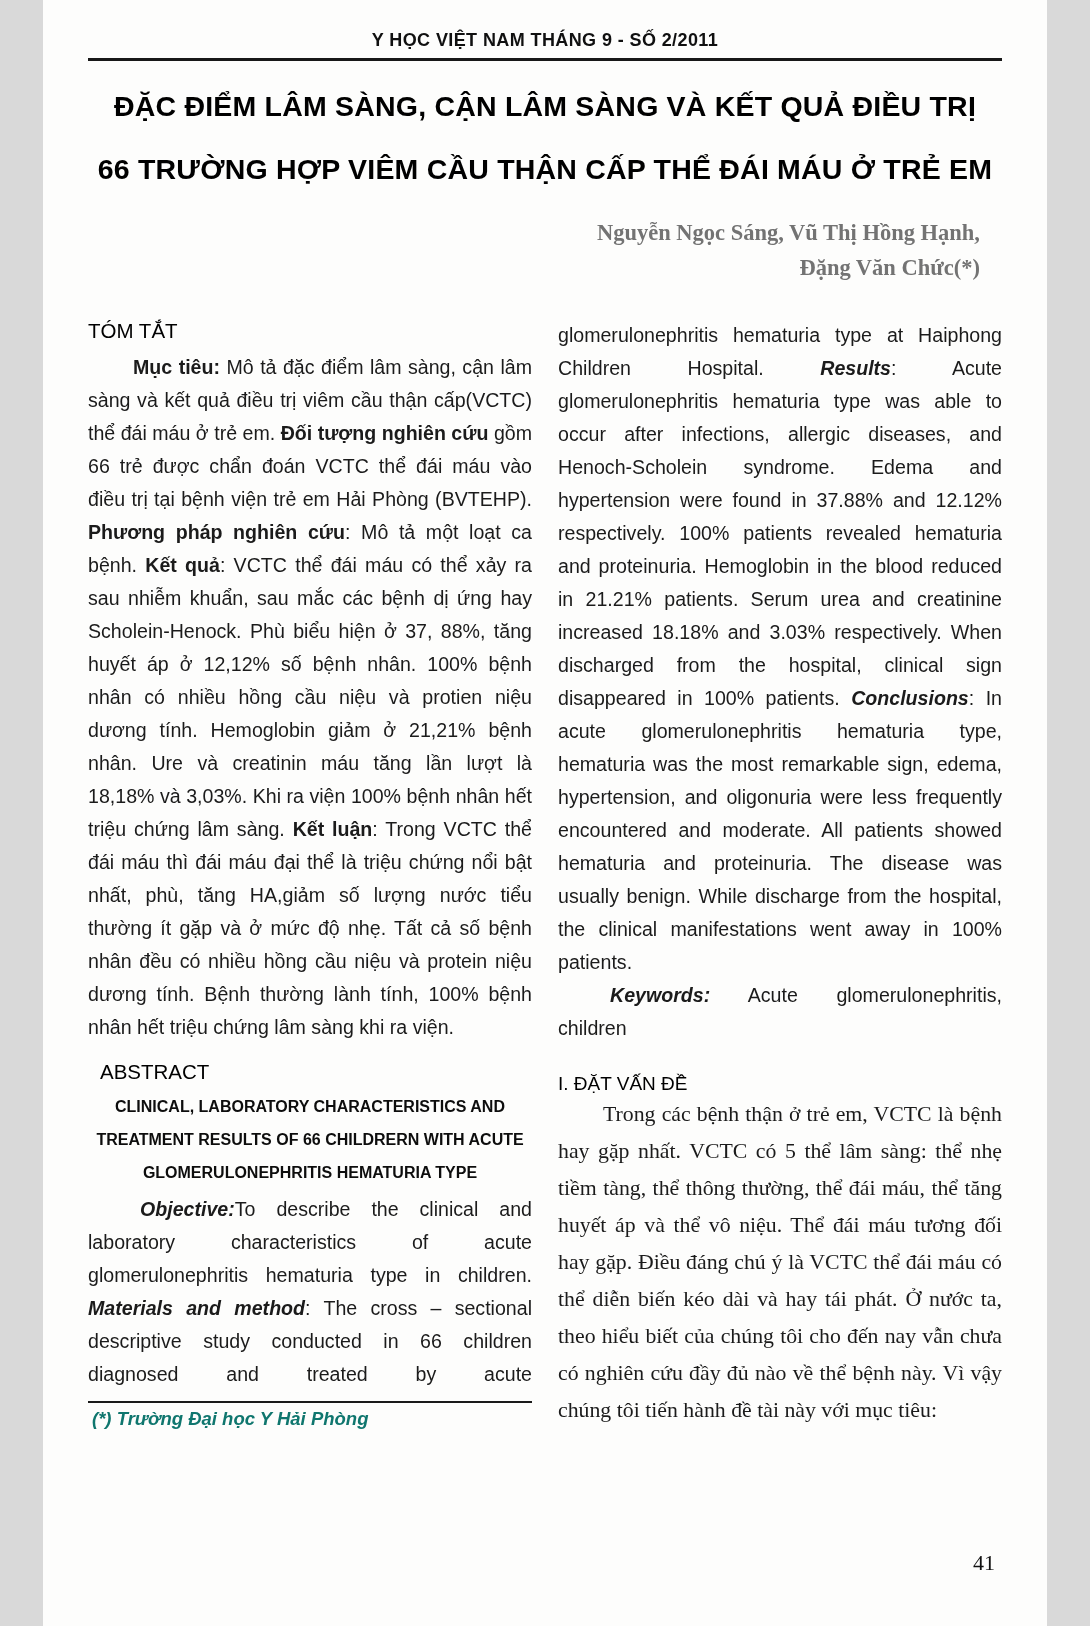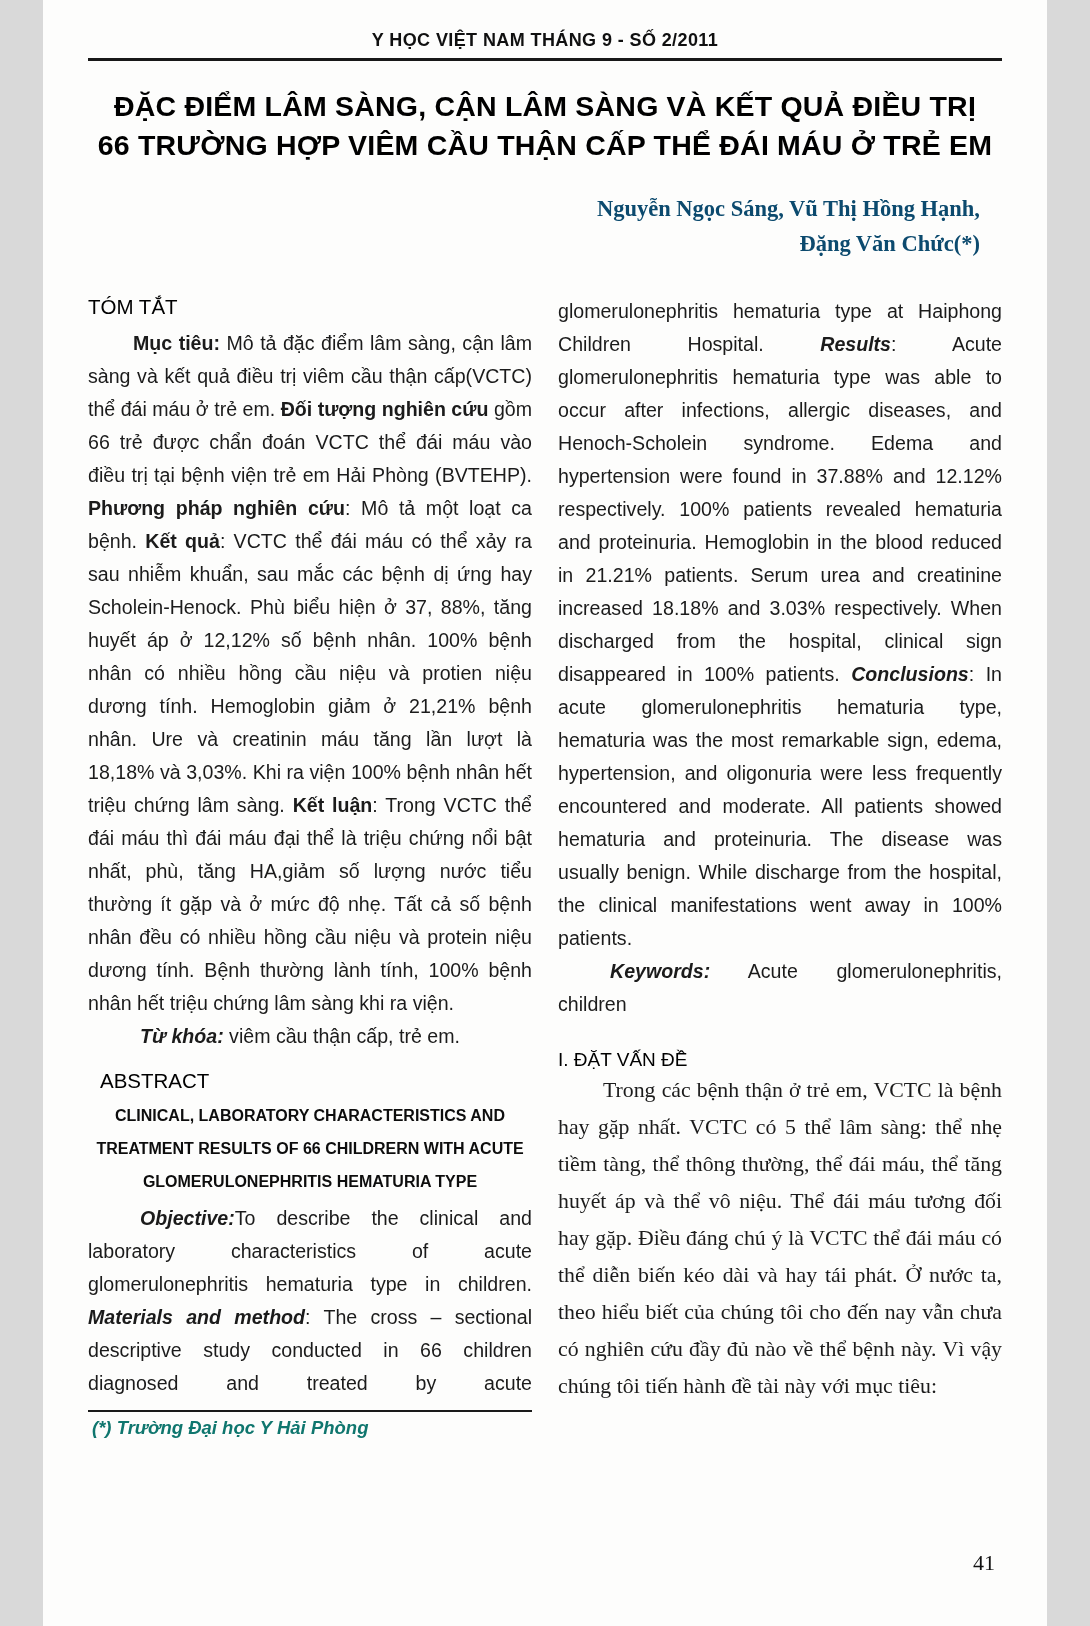--- a/index.html
+++ b/index.html
@@ -32,30 +32,30 @@
   }
   .title {
     margin: 26px 0 0 0;
     text-align: center;
     font-size: 28.5px;
     line-height: 39px;
     font-weight: bold;
     color: #000;
     letter-spacing: 0.2px;
   }
-  .title-line { display: block; }
+  .title-line { display: block; margin-top: 24px; }
   .authors {
     margin-top: 26px;
     padding-right: 22px;
     text-align: right;
     font-family: "Liberation Serif", "DejaVu Serif", serif;
     font-weight: bold;
     font-size: 22.5px;
     line-height: 35px;
-    color: #0c4a6e;
+    color: #737373;
   }
   .columns {
     display: flex;
     gap: 26px;
     margin-top: 34px;
   }
   .col { width: 487px; box-sizing: border-box; }
   .h-sans {
     font-size: 20.5px;
     font-weight: normal;
@@ -124,21 +124,20 @@
   <div class="authors">
     <div>Nguyễn Ngọc Sáng, Vũ Thị Hồng Hạnh,</div>
     <div>Đặng Văn Chức(*)</div>
   </div>
 
   <div class="columns">
 
     <section class="col">
       <h2 class="h-sans">TÓM TẮT</h2>
       <p class="para indent"><span style="font-weight: bold;">Mục tiêu:</span><span> Mô tả đặc điểm lâm sàng, cận lâm sàng và kết quả điều trị viêm cầu thận cấp(VCTC) thể đái máu ở trẻ em. </span><span style="font-weight: bold;">Đối tượng nghiên cứu</span><span> gồm 66 trẻ được chẩn đoán VCTC thể đái máu vào điều trị tại bệnh viện trẻ em Hải Phòng (BVTEHP). </span><span style="font-weight: bold;">Phương pháp nghiên cứu</span><span>: Mô tả một loạt ca bệnh. </span><span style="font-weight: bold;">Kết quả</span><span>: VCTC thể đái máu có thể xảy ra sau nhiễm khuẩn, sau mắc các bệnh dị ứng hay Scholein-Henock. Phù biểu hiện ở 37, 88%, tăng huyết áp ở 12,12% số bệnh nhân. 100% bệnh nhân có nhiều hồng cầu niệu và protien niệu dương tính. Hemoglobin giảm ở 21,21% bệnh nhân. Ure và creatinin máu tăng lần lượt là 18,18% và 3,03%. Khi ra viện 100% bệnh nhân hết triệu chứng lâm sàng. </span><span style="font-weight: bold;">Kết luận</span><span>: Trong VCTC thể đái máu thì đái máu đại thể là triệu chứng nổi bật nhất, phù, tăng HA,giảm số lượng nước tiểu thường ít gặp và ở mức độ nhẹ. Tất cả số bệnh nhân đều có nhiều hồng cầu niệu và protein niệu dương tính. Bệnh thường lành tính, 100% bệnh nhân hết triệu chứng lâm sàng khi ra viện.</span></p>
-      <p class="para indent-lg"><span style="font-weight: bold; font-style: italic;">Từ khóa:</span><span> viêm cầu thận cấp, trẻ em.</span></p>
       <h2 class="h-sans abstract-h">ABSTRACT</h2>
       <div class="eng-title">CLINICAL, LABORATORY CHARACTERISTICS AND TREATMENT RESULTS OF 66 CHILDRERN WITH ACUTE GLOMERULONEPHRITIS HEMATURIA TYPE</div>
       <p class="para indent-lg justify-last"><span style="font-weight: bold; font-style: italic;">Objective:</span><span>To describe the clinical and laboratory characteristics of acute glomerulonephritis hematuria type in children. </span><span style="font-weight: bold; font-style: italic;">Materials and method</span><span>: The cross – sectional descriptive study conducted in 66 children diagnosed and treated by acute</span></p>
       <div class="footnote">
         <span>(*)  Trường Đại học Y Hải Phòng</span>
       </div>
     </section>
 
     <section class="col">
       <p class="para"><span>glomerulonephritis hematuria type at Haiphong Children Hospital. </span><span style="font-weight: bold; font-style: italic;">Results</span><span>: Acute glomerulonephritis hematuria type was able to occur after infections, allergic diseases, and Henoch-Scholein syndrome. Edema and hypertension were found in 37.88% and 12.12% respectively. 100% patients revealed hematuria and proteinuria. Hemoglobin in the blood reduced in 21.21% patients. Serum urea and creatinine increased 18.18% and 3.03% respectively. When discharged from the hospital, clinical sign disappeared in 100% patients. </span><span style="font-weight: bold; font-style: italic;">Conclusions</span><span>: In acute glomerulonephritis hematuria type, hematuria was the most remarkable sign, edema, hypertension, and oligonuria were less frequently encountered and moderate. All patients showed hematuria and proteinuria. The disease was usually benign. While discharge from the hospital, the clinical manifestations went away in 100% patients.</span></p>

